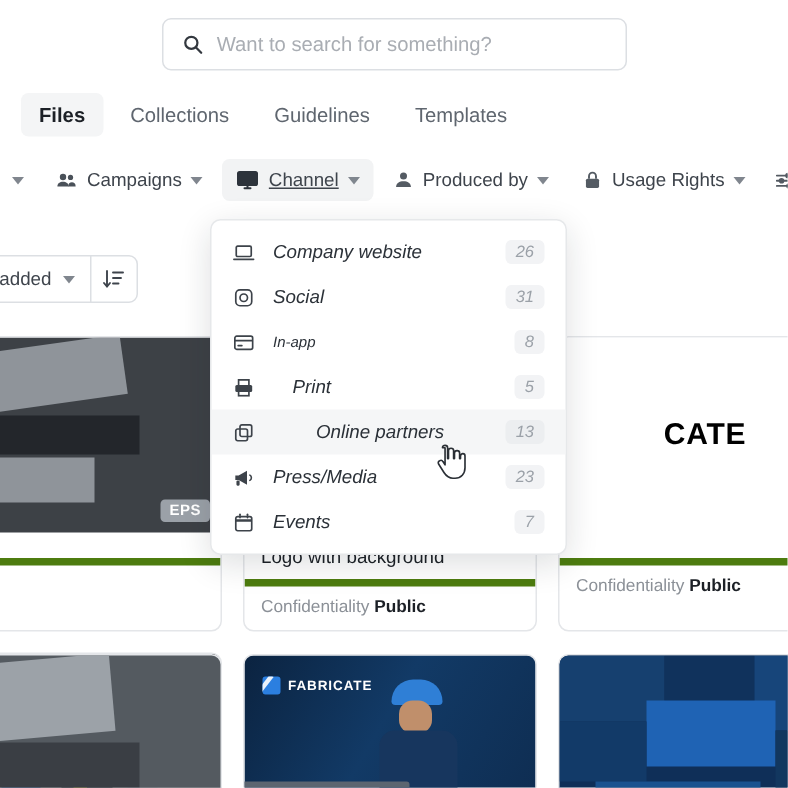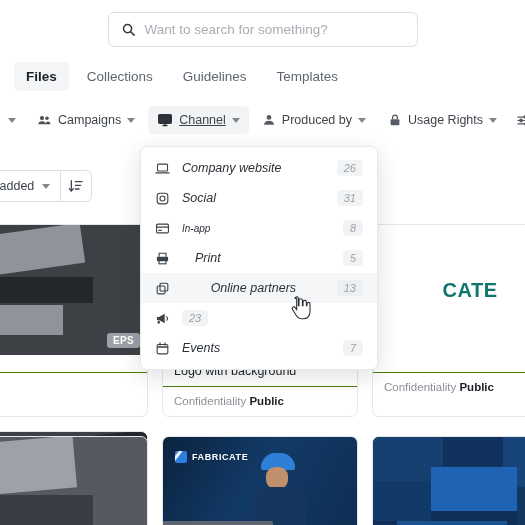--- a/index.html
+++ b/index.html
@@ -61,33 +61,33 @@
   .card {
     width: 196px; border: 1px solid #e4e6e9; border-radius: 7px;
     background: #fff; overflow: hidden; flex: none;
   }
   .thumb { position: relative; height: 130px; overflow: hidden; }
   .eps {
     position: absolute; right: 7px; bottom: 7px;
     background: #9ba1a8; color: #fff; font-size: 10px; font-weight: 700;
     padding: 2px 6px; border-radius: 3px; letter-spacing: .3px;
   }
-  .cap { padding: 9px 11px 8px; font-size: 12.5px; color: #1c2026; border-bottom: 1px solid #4d7c0f; white-space: nowrap; overflow: hidden; }
+  .cap { padding: 9px 11px 8px; font-size: 12.5px; color: #1c2026; border-bottom: 5px solid #4d7c0f; white-space: nowrap; overflow: hidden; }
   .meta { padding: 8px 11px 9px; font-size: 11.5px; color: #8b9097; white-space: nowrap; }
   .meta b { color: #1c2026; font-weight: 700; }
 
   
   .t-navy { background: #0c2a4c; display: flex; align-items: center; justify-content: center; }
   .t-white { background: #fff; display: flex; align-items: center; justify-content: center; }
   .logo-mark { width: 22px; height: 22px; background: #1f6fd0; position: relative; overflow: hidden; border-radius: 2px; }
   .logo-mark::after { content: ""; position: absolute; left: -4px; top: -6px; width: 4px; height: 40px; background: #eaf2fb; transform: rotate(38deg); }
   .logo-row { display: flex; align-items: center; gap: 7px; }
   .logo-word { font-size: 19px; font-weight: 800; letter-spacing: .5px; }
   .logo-word.onnavy { color: #ffffff; }
-  .logo-word.onwhite { color: #0f766e; }
+  .logo-word.onwhite { color: #000000; }
 
   .t-photo { background: #3d4146; position: relative; }
   .t-photo .pipe { position: absolute; background: #23262b; }
   .t-photo .barrel { position: absolute; background: #1d5fb0; border-radius: 2px; }
   .t-photo .steel { position: absolute; background: #8f949a; }
   .t-photo .y { position: absolute; background: #d9cf3a; }
 
   
   .brow { position: absolute; left: -48px; top: 436px; width: 660px; display: flex; gap: 14px; }
   .bcard { width: 196px; height: 120px; border-radius: 7px; overflow: hidden; position: relative; flex: none; border: 1px solid #e4e6e9; }
@@ -361,20 +361,21 @@
     </div>
 
     <div style="display:flex;align-items:center;gap:12px;padding:7px 14px;">
       <span class="ico">
         <svg width="15" height="15" viewBox="0 0 24 24" fill="#3d434a">
           <path d="M3 9.5v5h3.5l9 5v-15l-9 5z"></path>
             <rect x="4.2" y="15" width="3.4" height="5.5" rx="1.2"></rect>
           <path d="M18.5 9.2a3.2 3.2 0 010 5.6" fill="none" stroke="#3d434a" stroke-width="1.7" stroke-linecap="round"></path>
         </svg>
       </span>
+      <span style="flex:1;font-size:12.5px;color:#2b3138;">Press/Media</span>
       <span style="background:#f2f3f5;color:#9ba1a8;font-size:11px;padding:2px 7px;border-radius:4px;">23</span>
     </div>
 
     <div style="display:flex;align-items:center;gap:12px;padding:7px 14px;">
       <span class="ico">
         <svg width="15" height="15" viewBox="0 0 24 24" fill="none" stroke="#3d434a" stroke-width="1.8">
           <rect x="3.5" y="5.5" width="17" height="15" rx="2"></rect>
           <path d="M3.5 9.5h17" stroke-width="2.6"></path>
           <line x1="8" y1="3" x2="8" y2="6.5" stroke-linecap="round"></line>
             <line x1="16" y1="3" x2="16" y2="6.5" stroke-linecap="round"></line>

